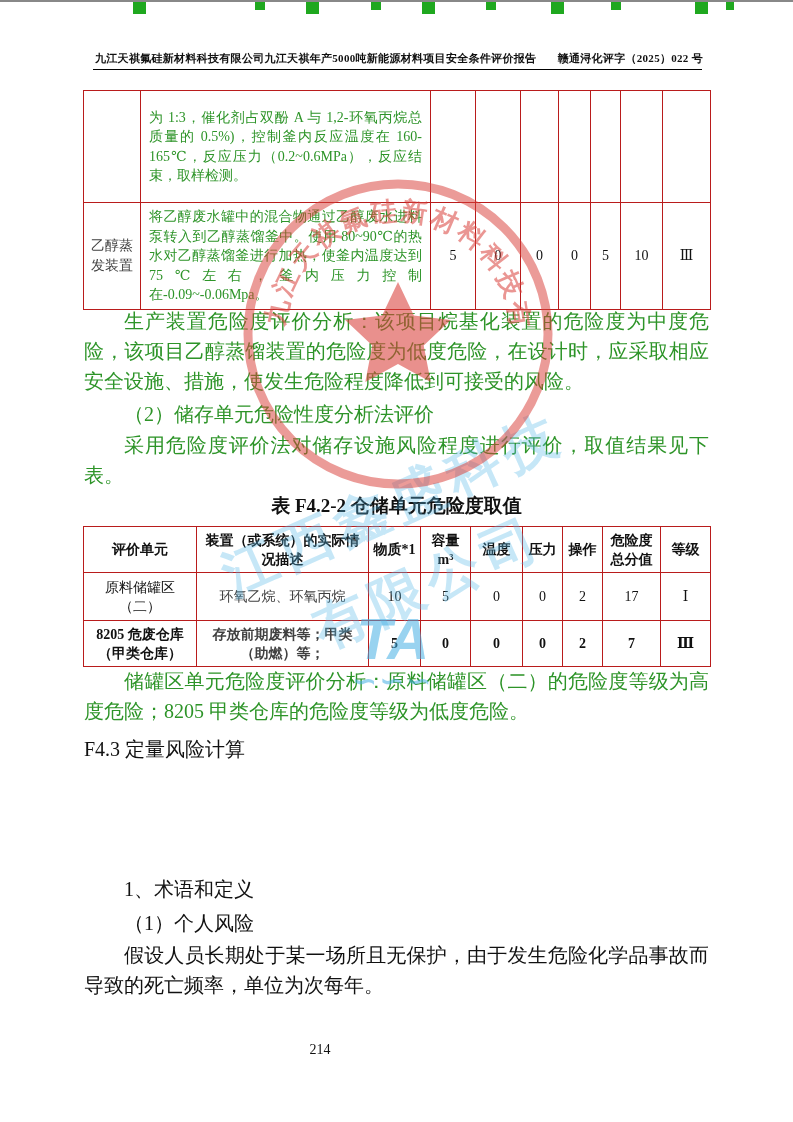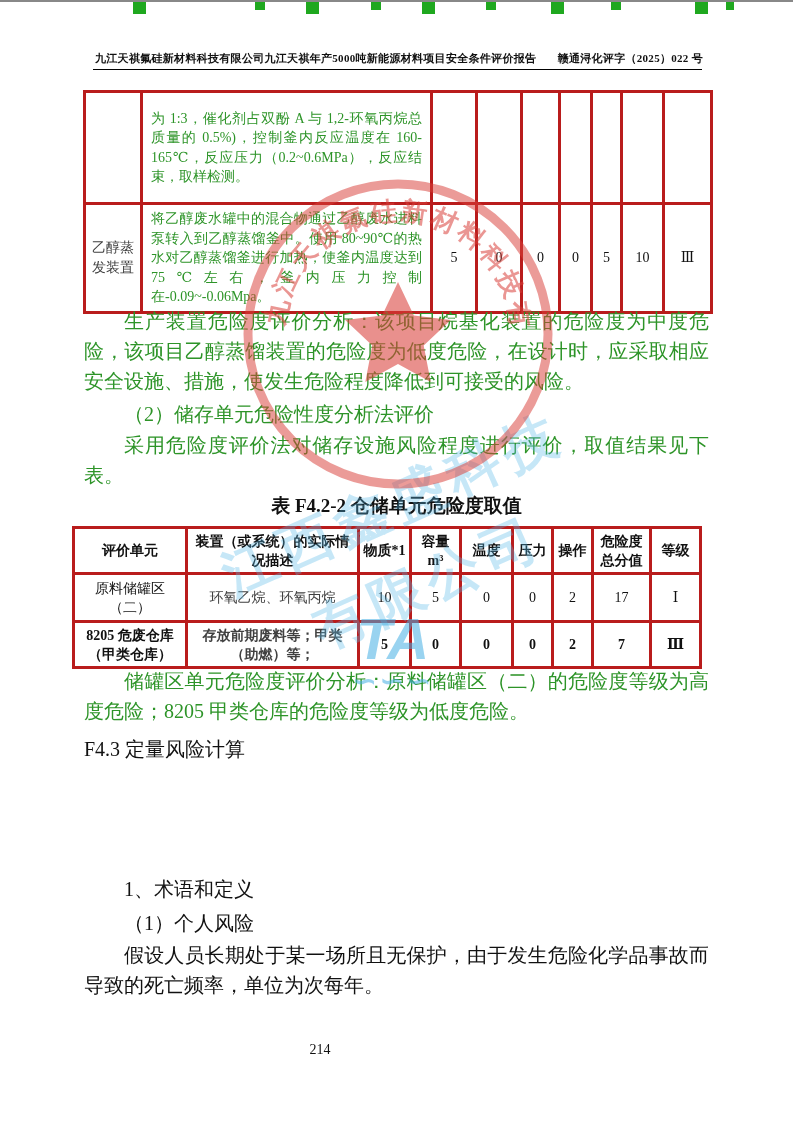--- a/index.html
+++ b/index.html
@@ -12,27 +12,27 @@
   .artifact{position:absolute; top:0; background:#1fa81f;}
   
   .doc-header{
     position:absolute; top:49px; left:95px; right:90px;
     display:flex; justify-content:space-between; align-items:flex-end;
     font-size:11px; font-weight:bold; letter-spacing:0.3px;
   }
   .header-rule{position:absolute; top:67px; left:93px; width:609px; height:1px; background:#000;}
   
   table{border-collapse:collapse; table-layout:fixed;}
-  td,th{border:3px solid #b91c1c; padding:2px 5px; font-size:14px; overflow:hidden;}
+  td,th{border:1px solid #b91c1c; padding:2px 5px; font-size:14px; overflow:hidden;}
   .t1{position:absolute; top:88px; left:83px; width:627px;}
   .t1 td{vertical-align:middle;}
   .t1 .unit{ text-align:center; color:#404040; line-height:20px;}
   .t1 .desc{ text-align:justify; line-height:19.5px; color:#2d9428; padding:4px 8px;}
   .t1 .score{text-align:center;}
-  .t2{position:absolute; top:524px; left:72px; width:627px;}
+  .t2{position:absolute; top:524px; left:83px; width:627px;}
   .t2 th{font-weight:bold; text-align:center; vertical-align:middle; line-height:19px; padding:2px 3px;}
   .t2 td{text-align:center; vertical-align:middle; line-height:19px;}
   .t2 .desc{color:#404040; text-align:center; padding:2px 6px;}
   
   .para{
     position:absolute; left:84px; width:625px;
     font-size:20px; line-height:30px; text-align:justify;
   }
   .indent{text-indent:2em;}
   .green{color:#2d9428;}

